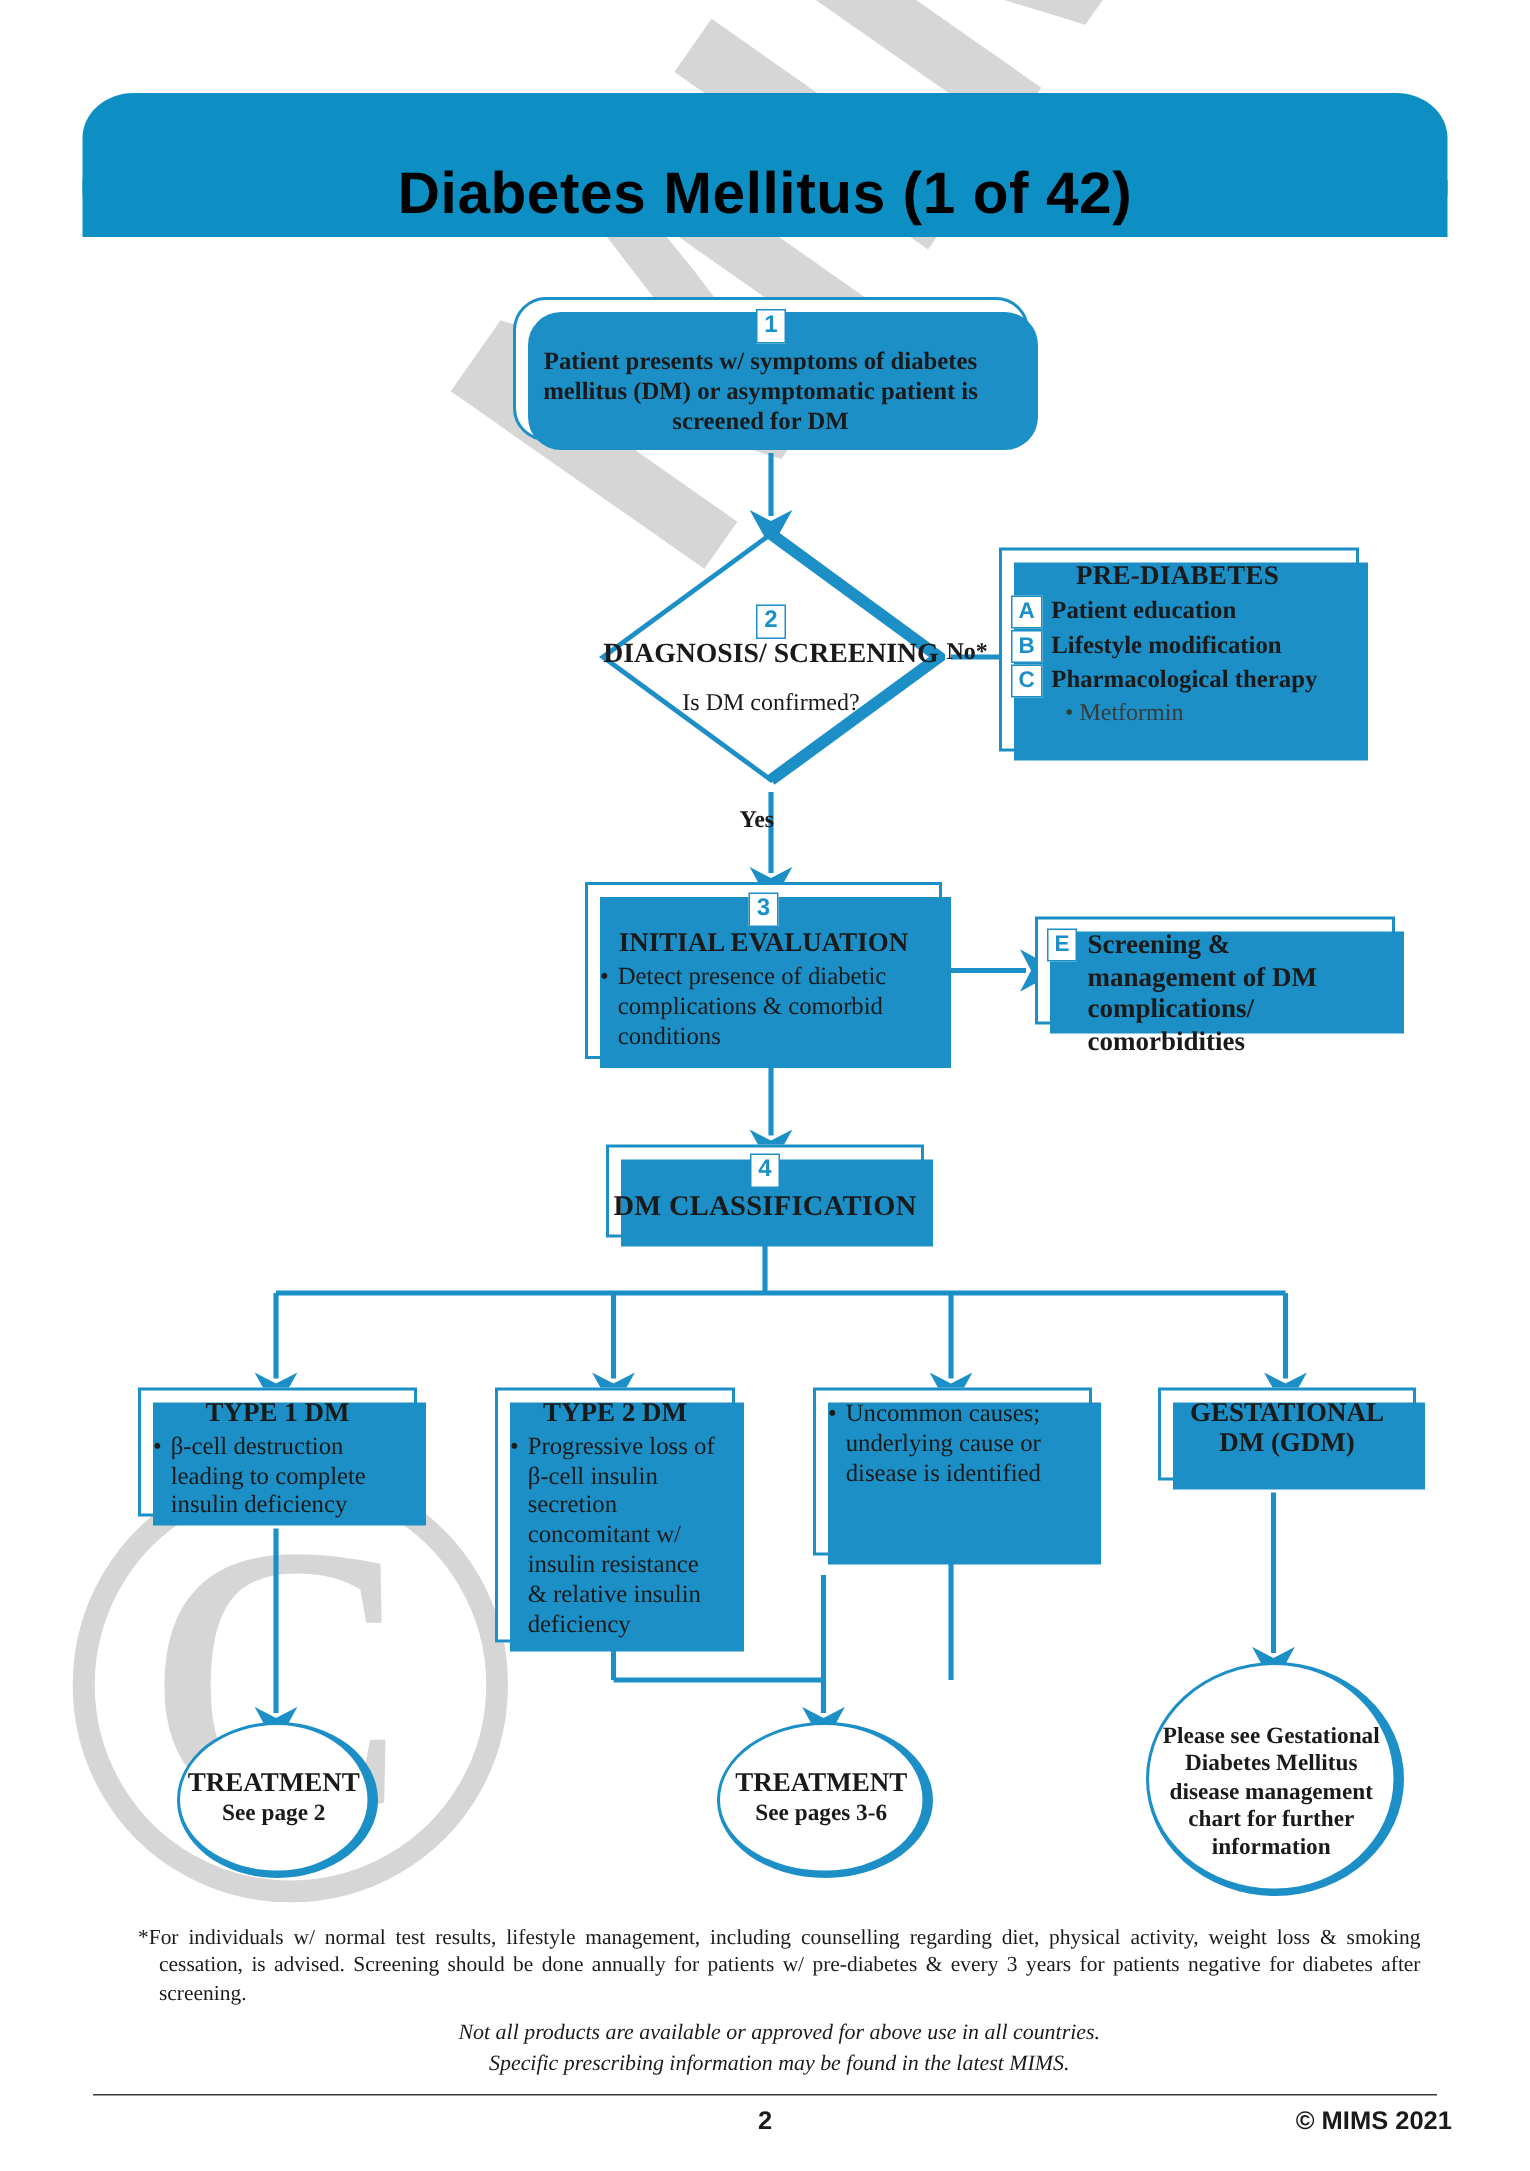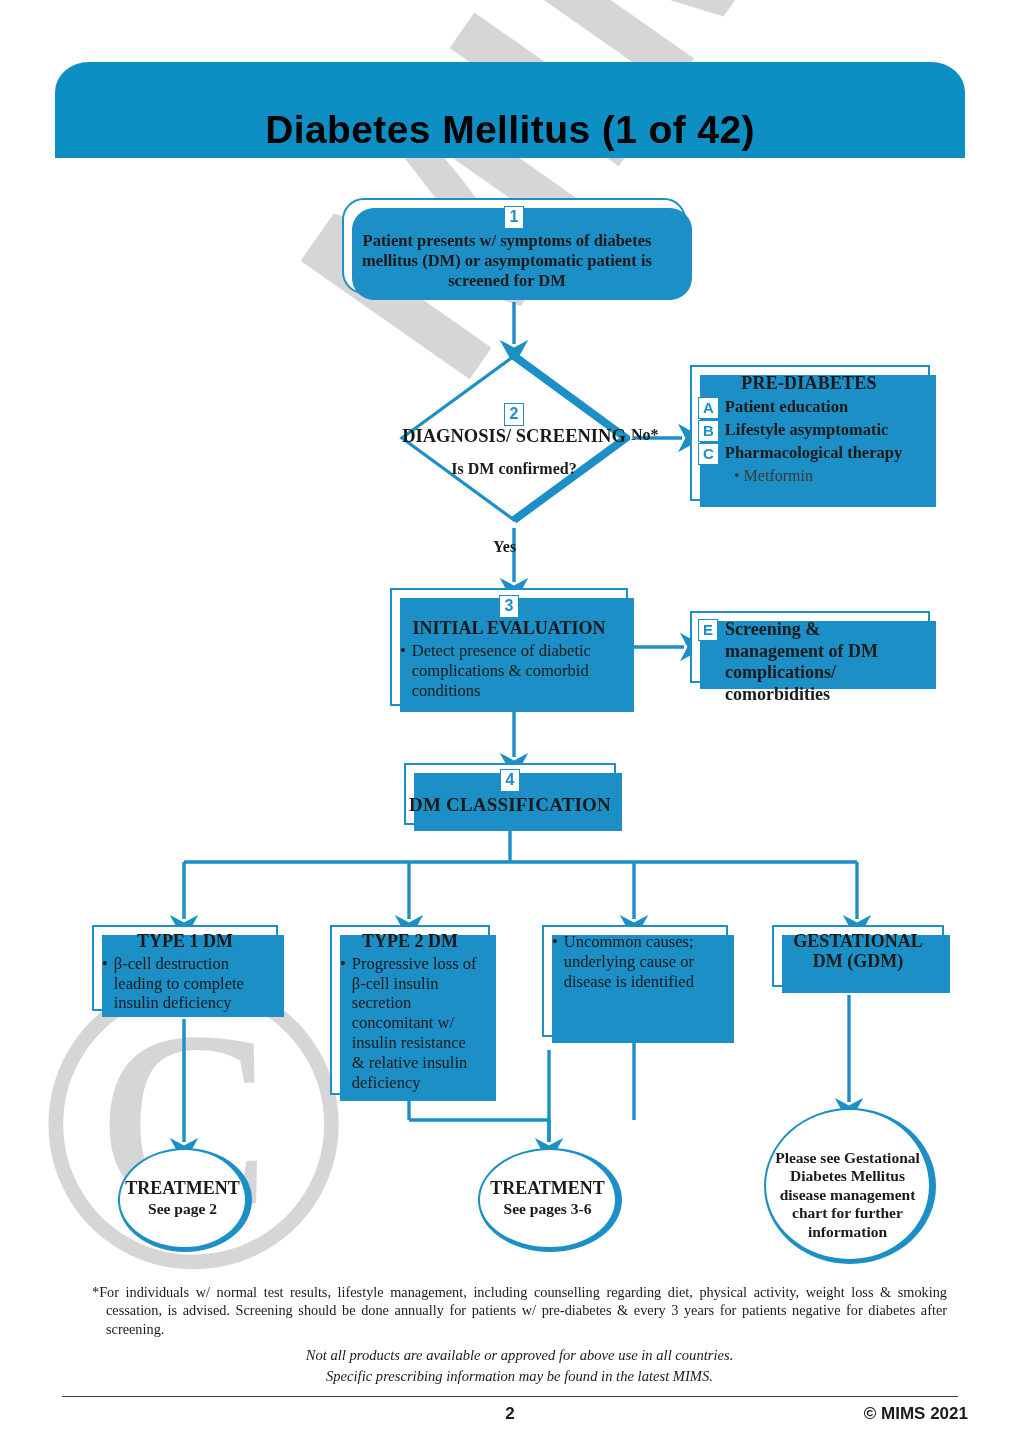--- a/index.html
+++ b/index.html
@@ -72,24 +72,24 @@
 
   
   #diamond-wrap{position:absolute;left:398px;top:352px;width:232px;height:172px;z-index:3;}
   #diamond-shape{position:absolute;inset:0;}
   #diamond-text{
     position:absolute;inset:0;display:flex;flex-direction:column;
     align-items:center;justify-content:center;padding-top:4px;
   }
   #diamond-text .num{margin-bottom:1px;}
   #diamond-text .d1{font-weight:bold;font-size:18.5px;line-height:1.08;text-align:center;}
-  #diamond-text .d2{font-weight:bold;font-size:16px;line-height:1.12;text-align:center;margin-top:13px;}
-
-  
-  #prediab{left:690px;top:365px;width:240px;height:136px;padding:6px 8px 6px 6px;}
+  #diamond-text .d2{font-weight:normal;font-size:16px;line-height:1.12;text-align:center;margin-top:13px;}
+
+  
+  #prediab{left:666px;top:365px;width:240px;height:136px;padding:6px 8px 6px 6px;}
   #prediab .title{font-weight:bold;font-size:18px;text-align:center;
                   letter-spacing:.2px;margin-bottom:3px;}
   .abc-row{display:flex;align-items:flex-start;gap:6px;margin-bottom:1px;}
   .badge{
     flex:0 0 auto;border:1.8px solid #1b8fc6;color:#1b8fc6;background:#fff;
     font-family:"Liberation Sans", sans-serif;font-weight:bold;font-size:15px;
     line-height:1;padding:2px 4px 3px 4px;
   }
   .abc-row .lbl{font-weight:bold;font-size:16.5px;line-height:1.22;}
   .sub-bullet{font-size:16px;line-height:1.2;padding-left:36px;color:#3a3a3a;}
@@ -231,21 +231,21 @@
   <div class="edgelabel" id="lbl-no">No*</div>
 
   <div class="node shadow" id="prediab">
     <div class="title">PRE-DIABETES</div>
     <div class="abc-row">
       <span class="badge">A</span>
       <span class="lbl">Patient education</span>
     </div>
     <div class="abc-row">
       <span class="badge">B</span>
-      <span class="lbl">Lifestyle asymptomatic</span>
+      <span class="lbl">Lifestyle modification</span>
     </div>
     <div class="abc-row">
       <span class="badge">C</span>
       <span class="lbl">Pharmacological therapy</span>
     </div>
     <div class="sub-bullet">•  Metformin</div>
   </div>
 
   <div class="node shadow" id="node3">
     <div style="text-align:center"><span class="nodenum">3</span></div>

